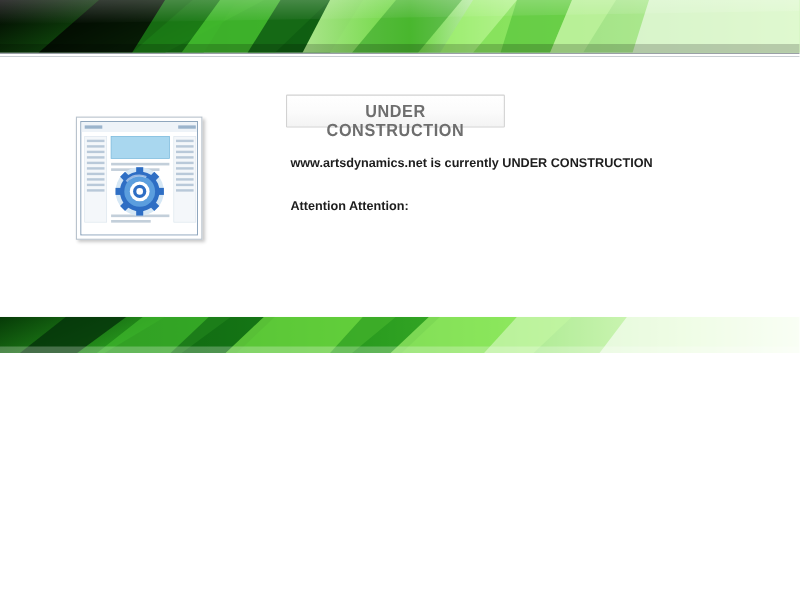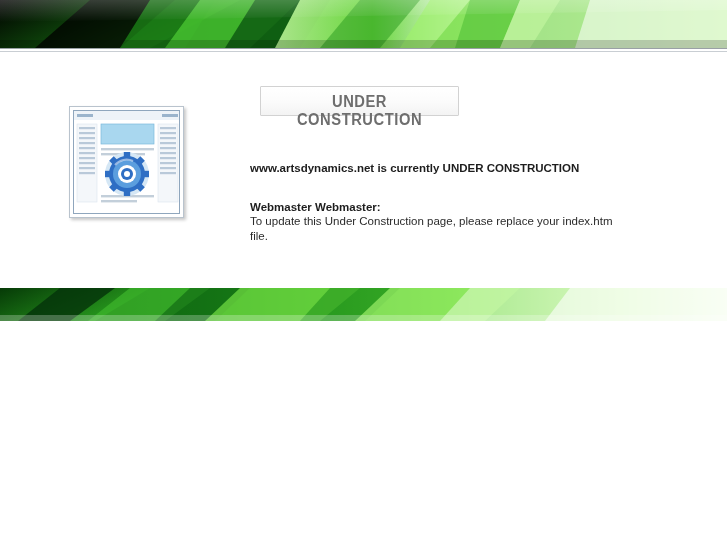--- a/index.html
+++ b/index.html
@@ -99,27 +99,26 @@
     font-size: 16px;
     font-weight: bold;
     letter-spacing: 0.6px;
     color: #6e6e6e;
     transform: scaleX(0.92);
   }
 
   
   #text-block {
     position: absolute;
-    left: 250px;
+    left: 264px;
     top: 85px;
     width: 372px;
     color: #2b2b2b;
     font-size: 11.5px;
     line-height: 14.6px;
-    margin-top: 19px;
   }
   #text-block .b {
     font-weight: bold;
     color: #1d1d1d;
   }
   #text-block .gap { height: 12px; }
   #text-block p { margin: 0; }
 </style>
 </head>
 <body>
@@ -240,22 +239,21 @@
   </div>
 
   <div id="uc-plate">
     <div class="label">UNDER CONSTRUCTION</div>
   </div>
 
   <div id="text-block">
     <p class="b">www.artsdynamics.net is currently UNDER CONSTRUCTION</p>
     <div class="gap"></div>
     <div class="gap"></div>
-    <p class="b">Webmaster Webmaster:</p>
-    <p>To update this Under Construction page, please replace your index.htm file.</p>
+    <p class="b">Attention Attention:</p>
   </div>
 </div>
 
 <div id="mid-banner">
   <svg width="727" height="33" viewBox="0 0 727 33" xmlns="http://www.w3.org/2000/svg">
     <defs>
       <linearGradient id="bg1" x1="0" y1="0" x2="1" y2="0">
         <stop offset="0" stop-color="#0b4d0c"></stop>
         <stop offset="0.3" stop-color="#1e8c18"></stop>
         <stop offset="0.62" stop-color="#5fd03a"></stop>

